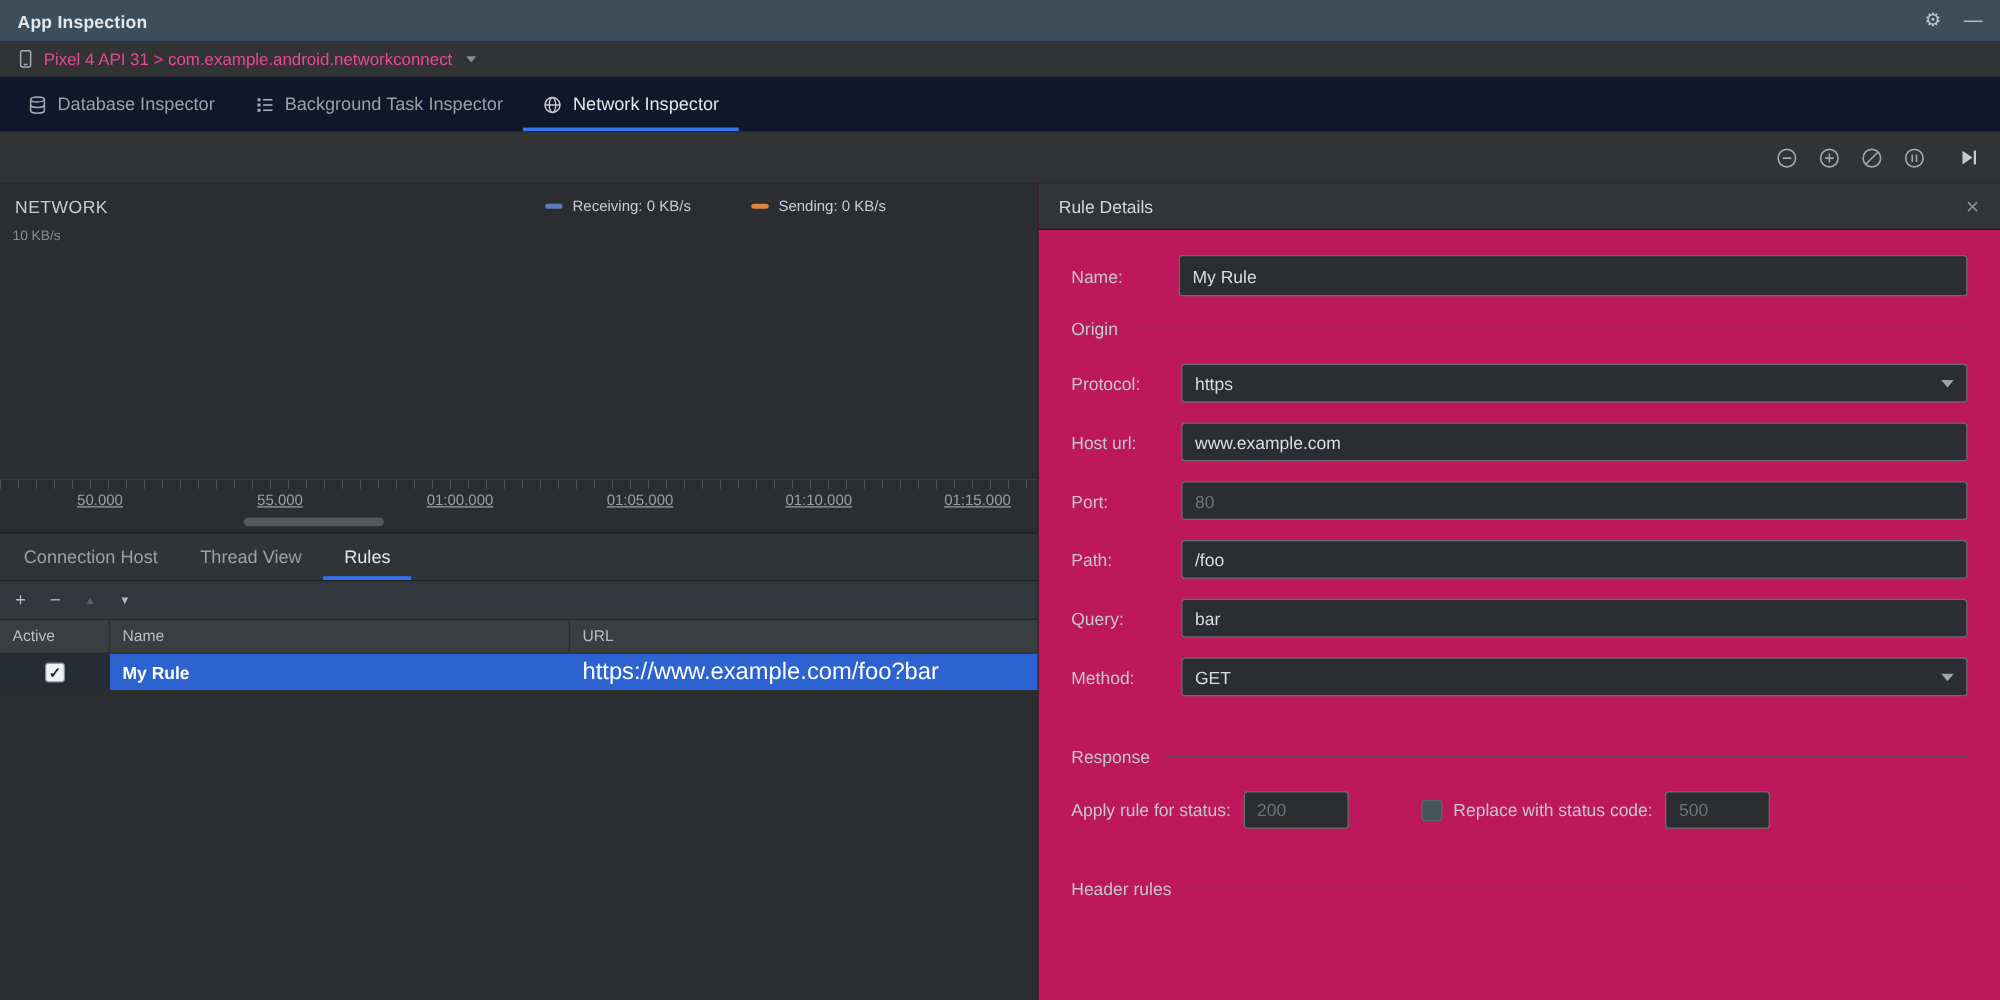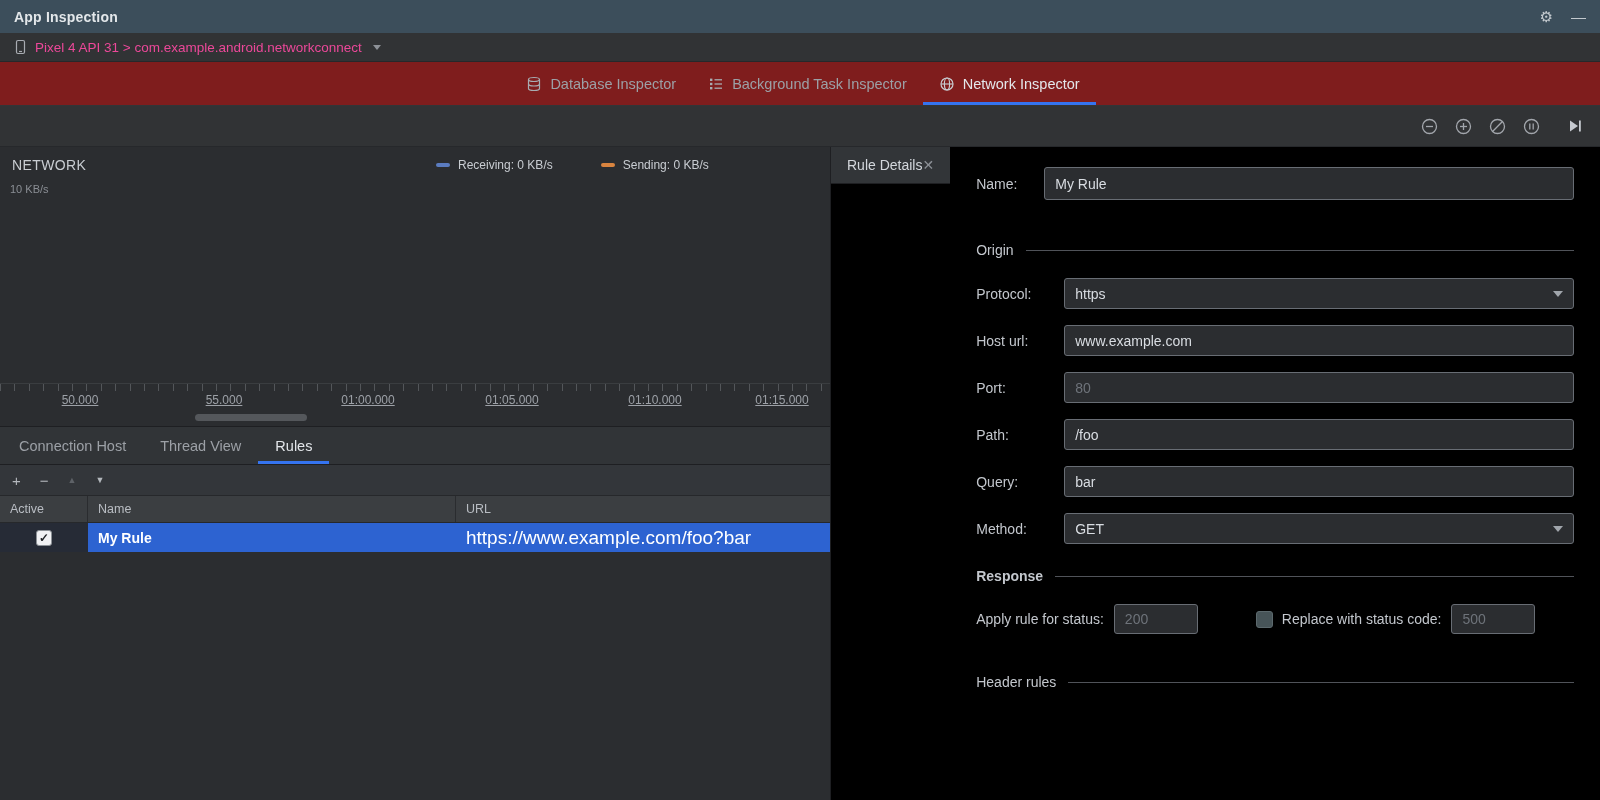--- a/index.html
+++ b/index.html
@@ -21,38 +21,37 @@
   .titlebar .t-actions span { cursor:default; font-size:15px; line-height:1; }
 
   .devicebar {
     height:29px; flex:none; background:#313335; border-bottom:1px solid #26282b;
     display:flex; align-items:center; padding:0 12px; gap:7px; color:#ec4899; font-size:13.5px;
   }
   .chev-down { width:0; height:0; border-left:4px solid transparent; border-right:4px solid transparent;
     border-top:5px solid #8d9197; margin-left:4px; }
 
   .tabsbar {
-    height:44px; flex:none; background:#7f1d1d; display:flex; align-items:stretch; padding-left:6px;
+    height:44px; flex:none; background:#0f172a; display:flex; align-items:stretch; padding-left:6px;
     border-bottom:1px solid #323537;
-    justify-content:center;
   }
   .insp-tab { display:flex; align-items:center; gap:8px; padding:0 16px; color:#9ca0a6; font-size:14.5px; cursor:default; }
   .insp-tab.active { color:#e4e7eb; box-shadow:inset 0 -3px 0 #3574f0; }
 
   .toolbar {
     height:41px; flex:none; background:#313335; border-bottom:1px solid #26282b;
     display:flex; align-items:center; justify-content:flex-end; padding-right:16px; gap:15px;
   }
   .toolbar .icn { display:flex; align-items:center; }
   .toolbar .icn.last { margin-left:10px; }
 
   
   .content { flex:1; display:flex; min-height:0; }
   .left-pane { width:831px; flex:none; border-right:1px solid #1e1f22; display:flex; flex-direction:column; background:#2b2d30; }
-  .right-pane { flex:1; display:flex; flex-direction:row; background:#000000; }
+  .right-pane { flex:1; display:flex; flex-direction:column; background:#be185d; }
 
   
   .chart-area { height:236px; flex:none; position:relative; }
   .network-title { position:absolute; left:12px; top:10px; font-size:14px; color:#c9cdd2; letter-spacing:.4px; }
   .ymax { position:absolute; left:10px; top:36px; font-size:11px; color:#8a8e94; }
   .legend { position:absolute; left:436px; top:11px; display:flex; gap:48px; align-items:center; }
   .legend-item { display:flex; align-items:center; gap:8px; font-size:12px; color:#c9cdd2; }
   .swatch { width:14px; height:4px; border-radius:2px; }
 
   .axis { height:28px; flex:none; position:relative; border-top:1px solid #3a3d40; }
@@ -100,21 +99,21 @@
   .rd-header { height:37px; flex:none; background:#323538; border-bottom:1px solid #1e1f22;
     display:flex; align-items:center; justify-content:space-between; padding:0 16px; }
   .rd-title { font-size:14px; color:#d3d7dc; }
   .rd-close { color:#8c9096; font-size:14px; cursor:default; }
 
   .rd-body { flex:1; padding:20px 26px 0 26px; overflow:hidden; }
 
   .frm-row { display:flex; align-items:center; }
   .frm-label { color:#c3c7cd; font-size:14px; }
 
-  .name-row { margin-bottom:42px; }
+  .name-row { margin-bottom:18px;gap:18px; }
   .name-row .frm-label { width:68px; flex:none; }
 
   input.tfield {
     background:#2b2d30; border:1px solid #686d74; border-radius:3px; height:33px;
     color:#d9dde2; font-size:14px; font-family:inherit; padding:0 10px; outline:none; width:100%;
   }
   input.tfield::placeholder { color:#6e737a; }
   .grow { flex:1; min-width:0; }
 
   .section-row { display:flex; align-items:center; gap:12px; margin-bottom:20px; }
@@ -124,21 +123,21 @@
   .field-row .frm-label { width:88px; flex:none; }
   .field-row input.tfield { height:31px; }
 
   .combo {
     flex:1; min-width:0; height:31px; border:1px solid #686d74; border-radius:3px;
     display:flex; align-items:center; padding:0 10px; color:#d9dde2; font-size:14px; background:#2b2d30;
   }
   .combo .combo-chev { margin-left:auto; width:0; height:0;
     border-left:5px solid transparent; border-right:5px solid transparent; border-top:6px solid #a0a5ab; }
 
-  .response-section { margin-top:24px;font-weight:bold; }
+  .response-section { margin-top:40px; }
   .status-row { margin-bottom:40px; }
   .status-row input.tfield { width:84px; flex:none; height:30px; margin-left:10px; }
   .resp-cbx { width:17px; height:17px; background:#475458; border:1px solid #5c696d; border-radius:3px;
     margin-left:58px; flex:none; }
   .status-row .replace-label { margin-left:9px; }
 
   
   svg.icon { display:block; }
 </style>
 </head>

